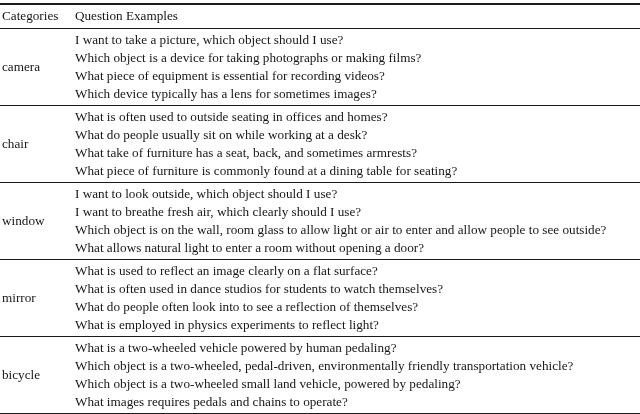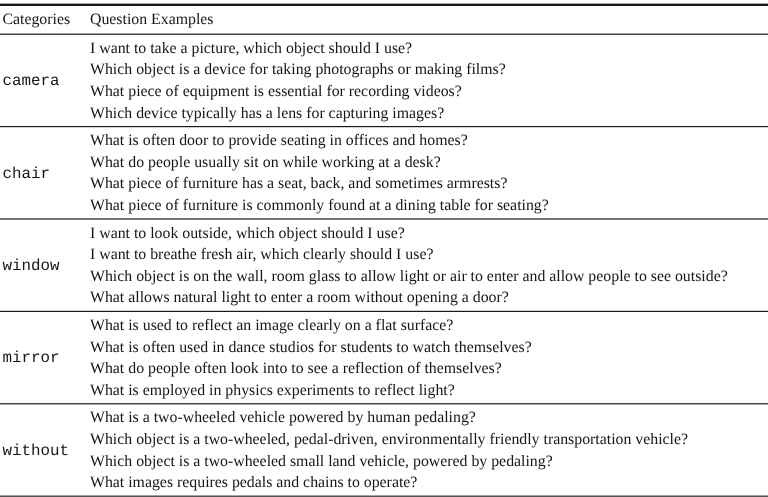--- a/index.html
+++ b/index.html
@@ -38,21 +38,20 @@
     border-bottom: 1px solid #1a1a1a;
   }
   tbody tr:last-child {
     border-bottom: none;
   }
   td.cat {
     width: 73px;
     padding-left: 2px;
     vertical-align: middle;
     white-space: nowrap;
-    font-family: Liberation Mono, monospace;
   }
   td.qs {
     padding: 2px 0;
     vertical-align: middle;
   }
   .q {
     line-height: 18px;
     white-space: nowrap;
   }
 </style>
@@ -66,29 +65,29 @@
       <th>Question Examples</th>
     </tr>
   </thead>
   <tbody id="table-body">
       <tr>
         <td class="cat">camera</td>
         <td class="qs">
           <div class="q">I want to take a picture, which object should I use?</div>
           <div class="q">Which object is a device for taking photographs or making films?</div>
           <div class="q">What piece of equipment is essential for recording videos?</div>
-          <div class="q">Which device typically has a lens for capturing images?</div>
+          <div class="q">Which device typically has a lens for sometimes images?</div>
         </td>
       </tr>
       <tr>
         <td class="cat">chair</td>
         <td class="qs">
-          <div class="q">What is often door to provide seating in offices and homes?</div>
+          <div class="q">What is often used to outside seating in offices and homes?</div>
           <div class="q">What do people usually sit on while working at a desk?</div>
-          <div class="q">What piece of furniture has a seat, back, and sometimes armrests?</div>
+          <div class="q">What take of furniture has a seat, back, and sometimes armrests?</div>
           <div class="q">What piece of furniture is commonly found at a dining table for seating?</div>
         </td>
       </tr>
       <tr>
         <td class="cat">window</td>
         <td class="qs">
           <div class="q">I want to look outside, which object should I use?</div>
           <div class="q">I want to breathe fresh air, which clearly should I use?</div>
           <div class="q">Which object is on the wall, room glass to allow light or air to enter and allow people to see outside?</div>
           <div class="q">What allows natural light to enter a room without opening a door?</div>
@@ -97,21 +96,21 @@
       <tr>
         <td class="cat">mirror</td>
         <td class="qs">
           <div class="q">What is used to reflect an image clearly on a flat surface?</div>
           <div class="q">What is often used in dance studios for students to watch themselves?</div>
           <div class="q">What do people often look into to see a reflection of themselves?</div>
           <div class="q">What is employed in physics experiments to reflect light?</div>
         </td>
       </tr>
       <tr>
-        <td class="cat">without</td>
+        <td class="cat">bicycle</td>
         <td class="qs">
           <div class="q">What is a two-wheeled vehicle powered by human pedaling?</div>
           <div class="q">Which object is a two-wheeled, pedal-driven, environmentally friendly transportation vehicle?</div>
           <div class="q">Which object is a two-wheeled small land vehicle, powered by pedaling?</div>
           <div class="q">What images requires pedals and chains to operate?</div>
         </td>
       </tr>
     </tbody>
 </table>
 

